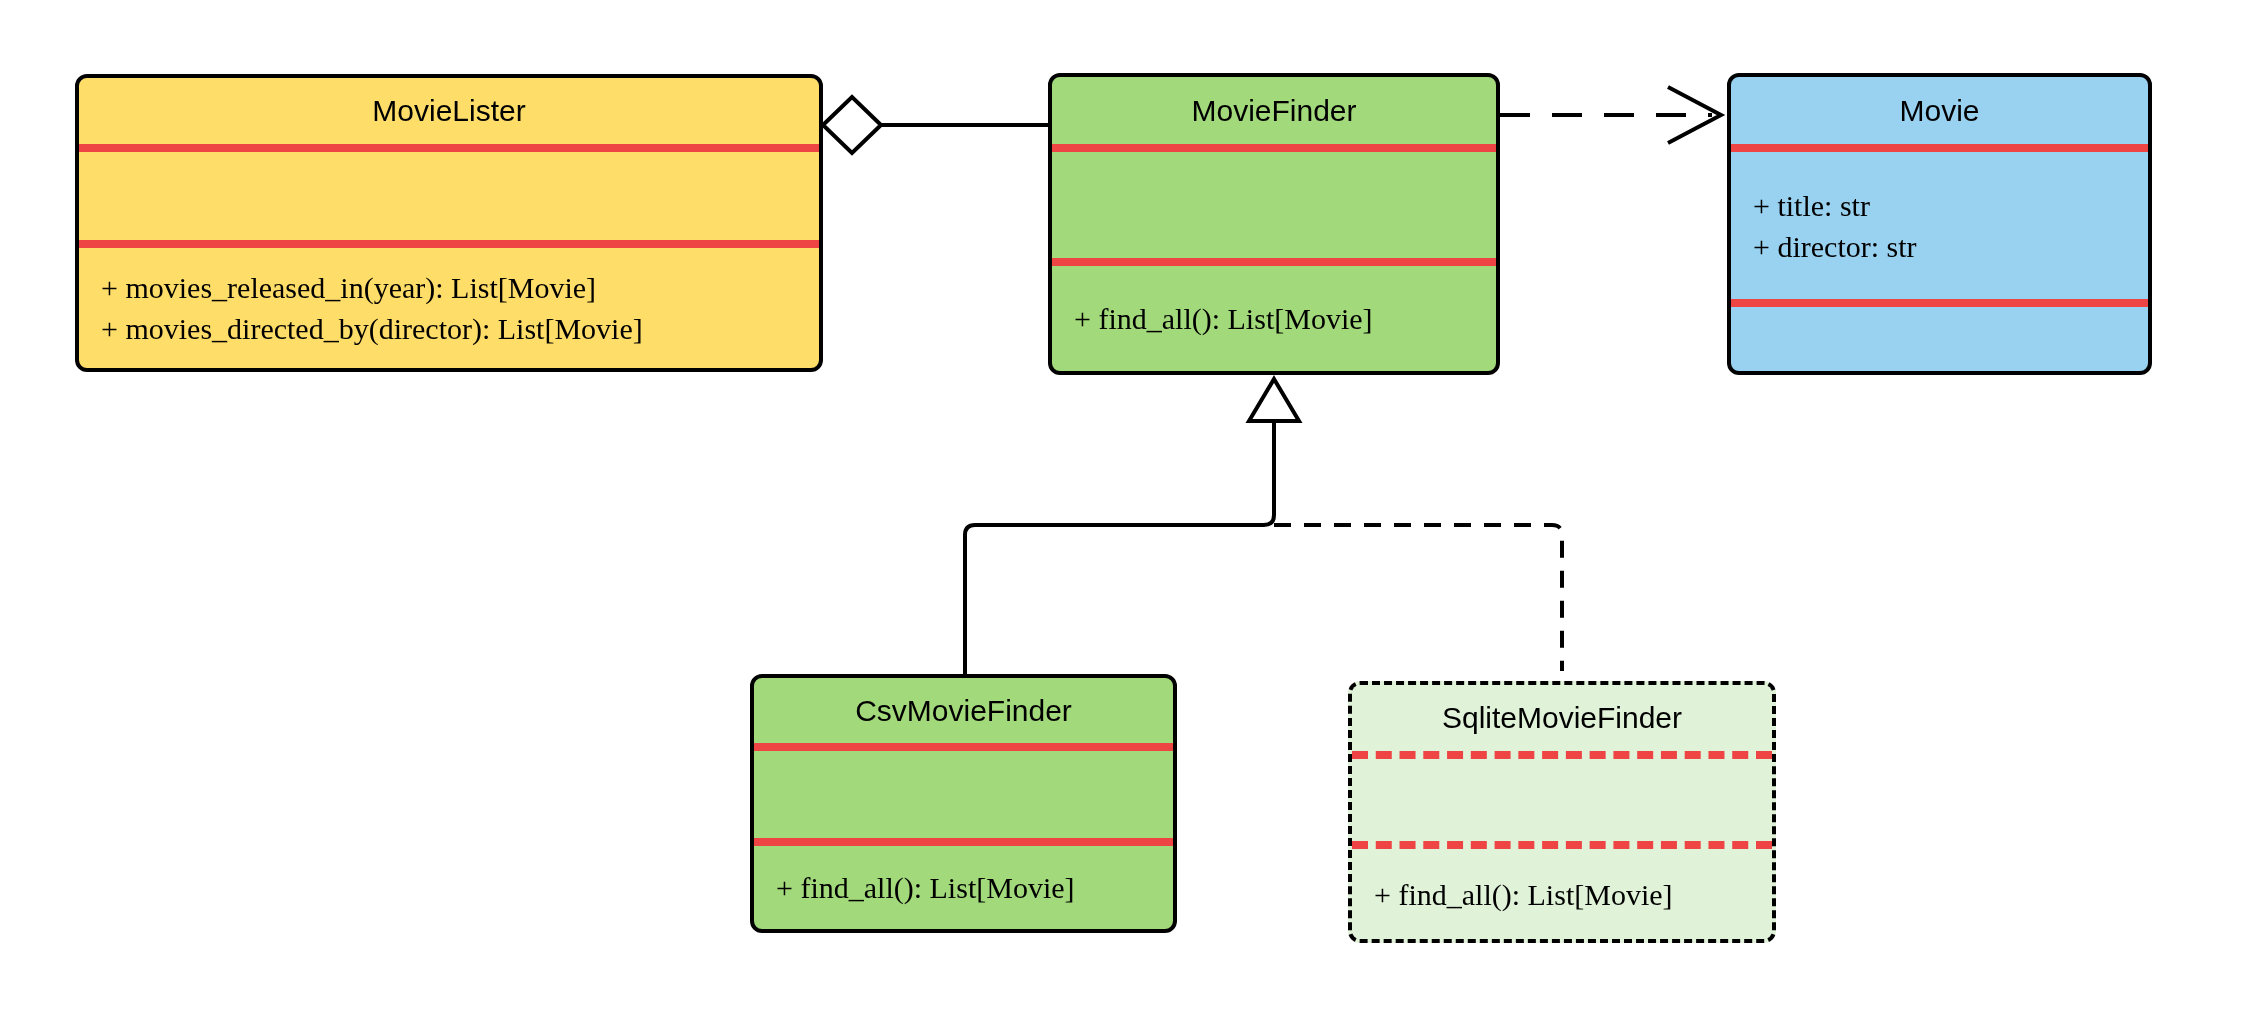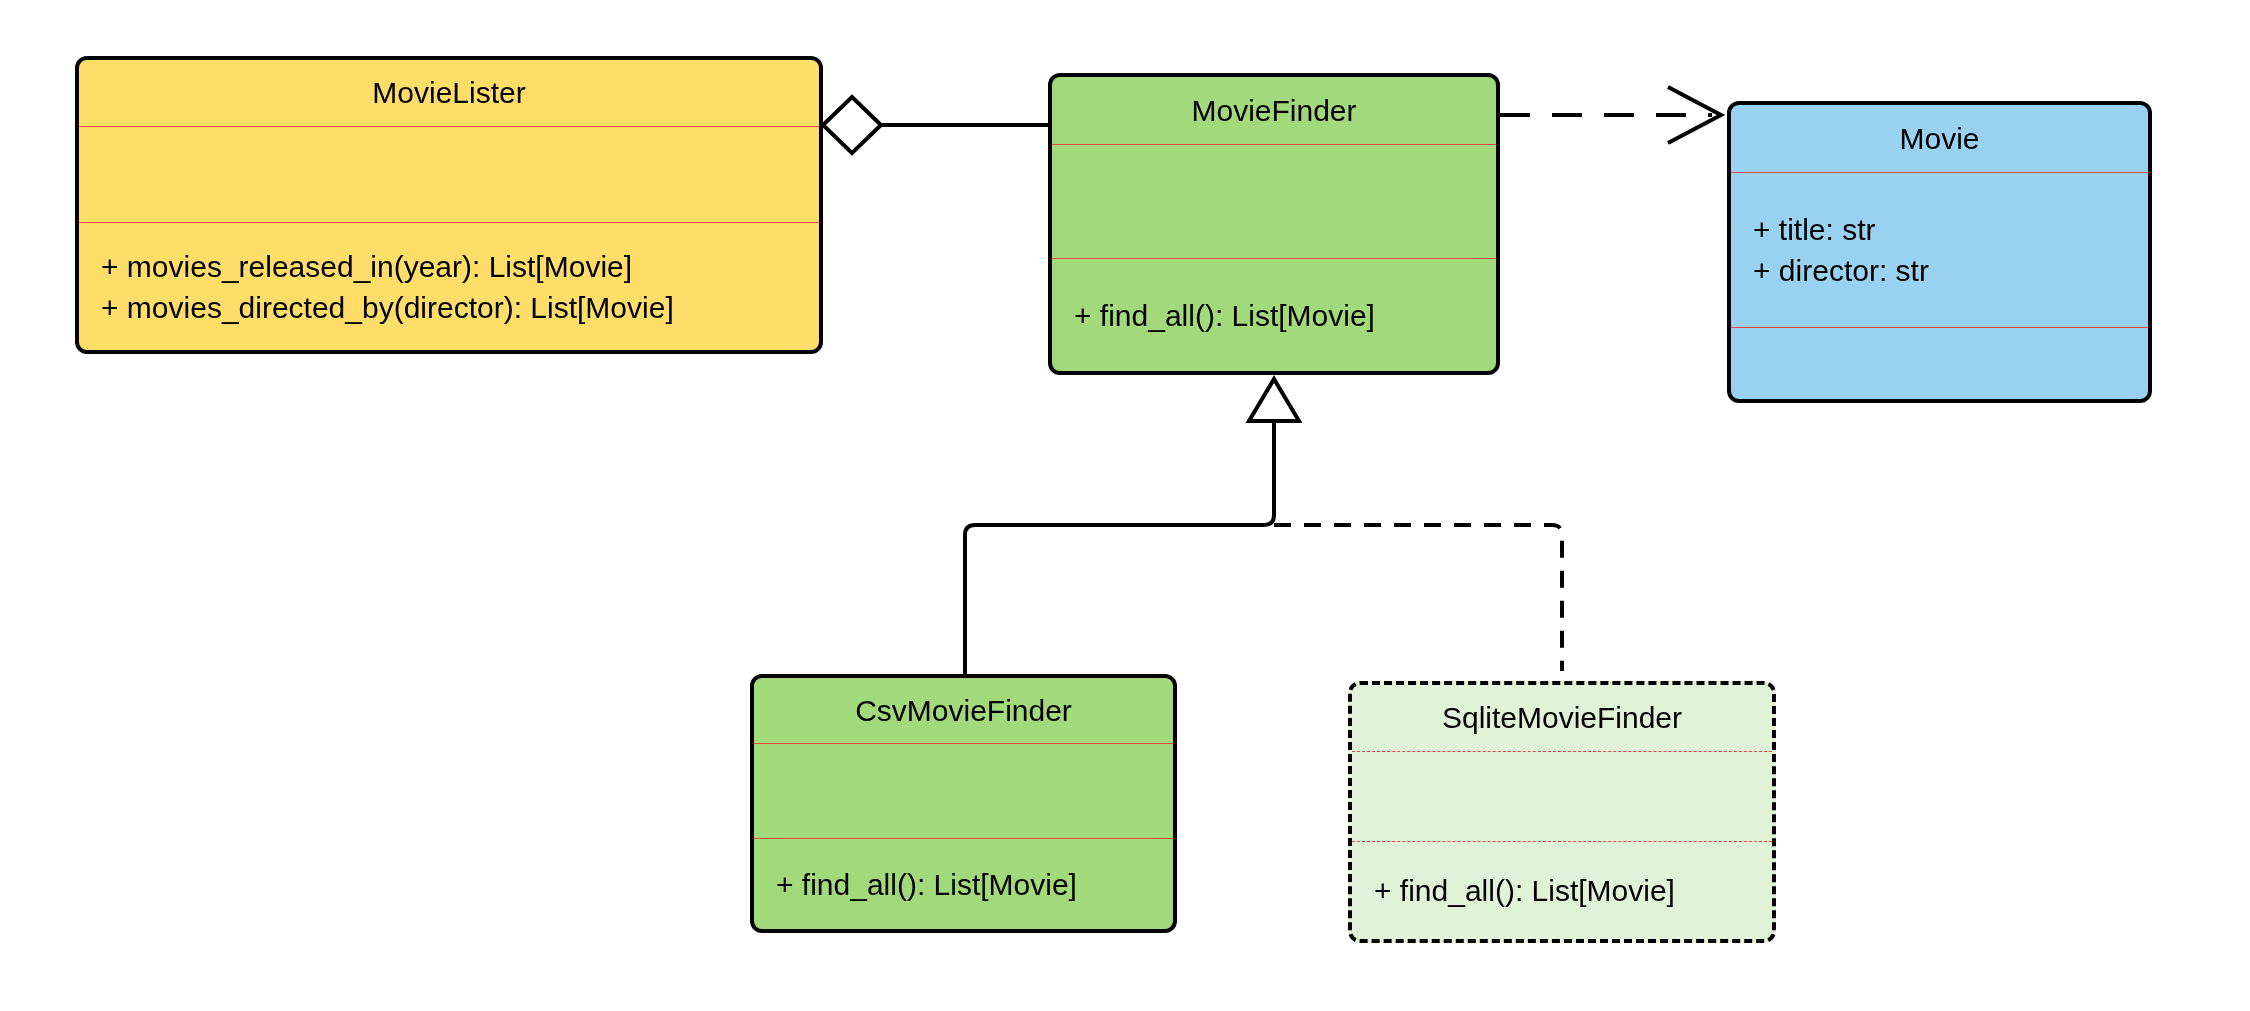--- a/index.html
+++ b/index.html
@@ -37,39 +37,40 @@
   .sec { box-sizing: border-box; }
   .sec.title {
     flex: 0 0 auto;
     display: flex;
     align-items: center;
     justify-content: center;
     font-size: 30px;
     white-space: nowrap;
   }
   .sec.attrs, .sec.methods {
-    border-top: 1px solid #ef4444;
+    border-top: 8px solid #ef4444;
     display: flex;
     flex-direction: column;
     justify-content: center;
     padding-left: 22px;
     padding-right: 15px;
     font-size: 30px;
     line-height: 41px;
+    font-family: Liberation Serif, serif;
   }
   .sec.methods { flex: 1 1 auto; }
   .line { white-space: nowrap; }
 
   
   .uml-class.dashed { border-style: dashed; }
   .uml-class.dashed .sec.attrs,
   .uml-class.dashed .sec.methods { border-top-style: dashed; }
 
   
-  .c-movielister { left: 75px;   top: 56px;  width: 748px; height: 298px; }
+  .c-movielister { left: 75px;   top: 74px;  width: 748px; height: 298px; }
   .c-movielister .title { height: 66px; }
   .c-movielister .attrs { height: 96px; }
 
   .c-moviefinder { left: 1048px; top: 73px;  width: 452px; height: 302px; }
   .c-moviefinder .title { height: 67px; }
   .c-moviefinder .attrs { height: 114px; }
 
   .c-movie       { left: 1727px; top: 73px;  width: 425px; height: 302px; }
   .c-movie .title { height: 67px; }
   .c-movie .attrs { height: 155px; }
@@ -104,21 +105,21 @@
   </div>
 
   <div class="uml-class c-moviefinder" style="background-color: rgb(162, 217, 122);">
     <div class="sec title">MovieFinder</div>
     <div class="sec attrs"></div>
     <div class="sec methods">
       <div class="line">+ find_all(): List[Movie]</div>
     </div>
   </div>
 
-  <div class="uml-class c-movie" style="background-color: rgb(153, 210, 240); margin-top: 28px;">
+  <div class="uml-class c-movie" style="background-color: rgb(153, 210, 240);">
     <div class="sec title">Movie</div>
     <div class="sec attrs">
       <div class="line">+ title: str</div>
       <div class="line">+ director: str</div>
     </div>
     <div class="sec methods"></div>
   </div>
 
   <div class="uml-class c-csv" style="background-color: rgb(162, 217, 122);">
     <div class="sec title">CsvMovieFinder</div>

